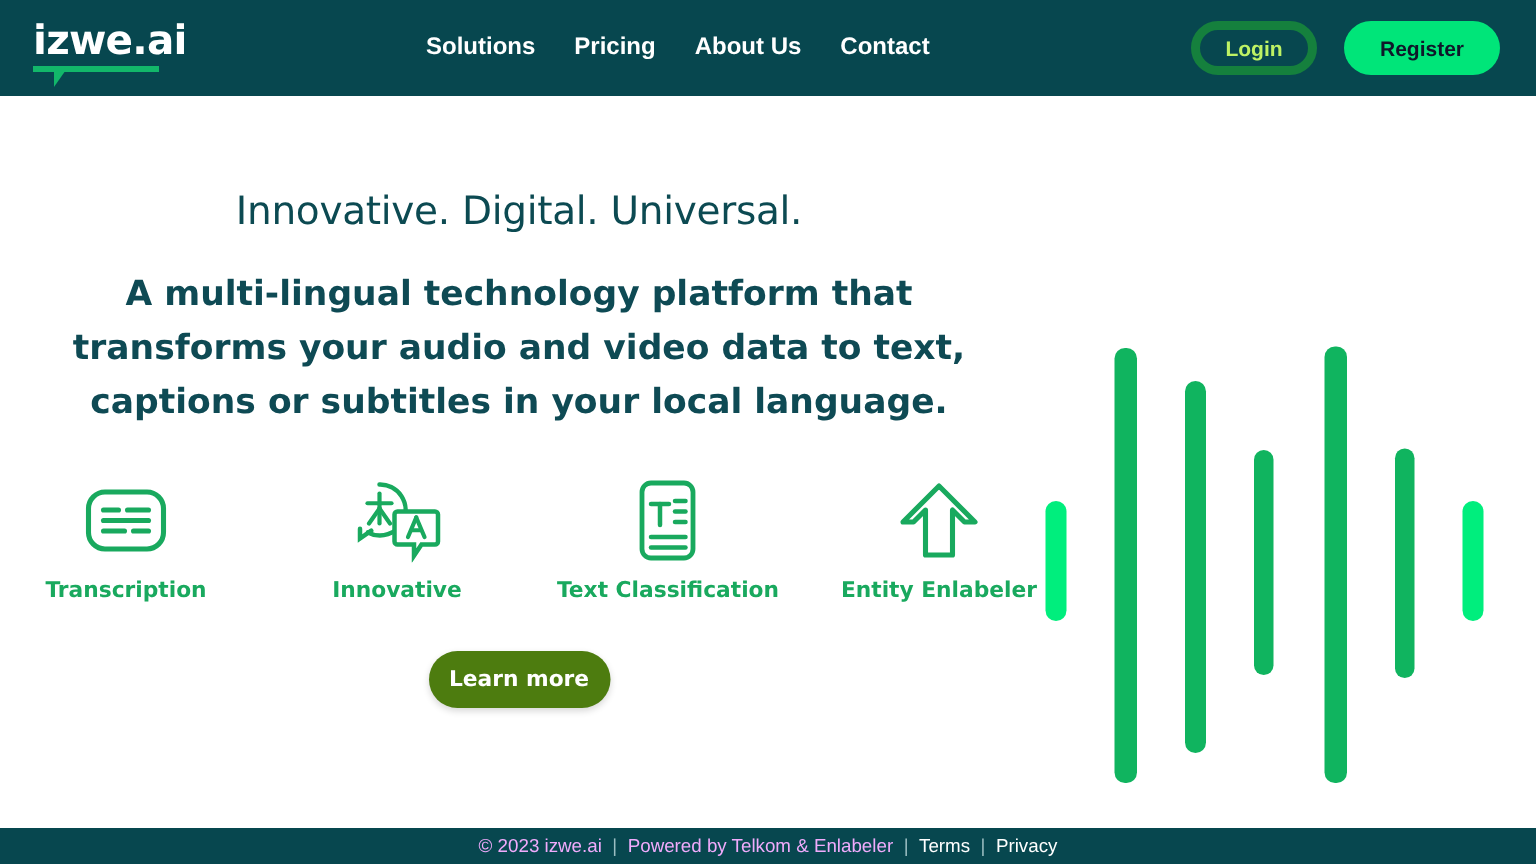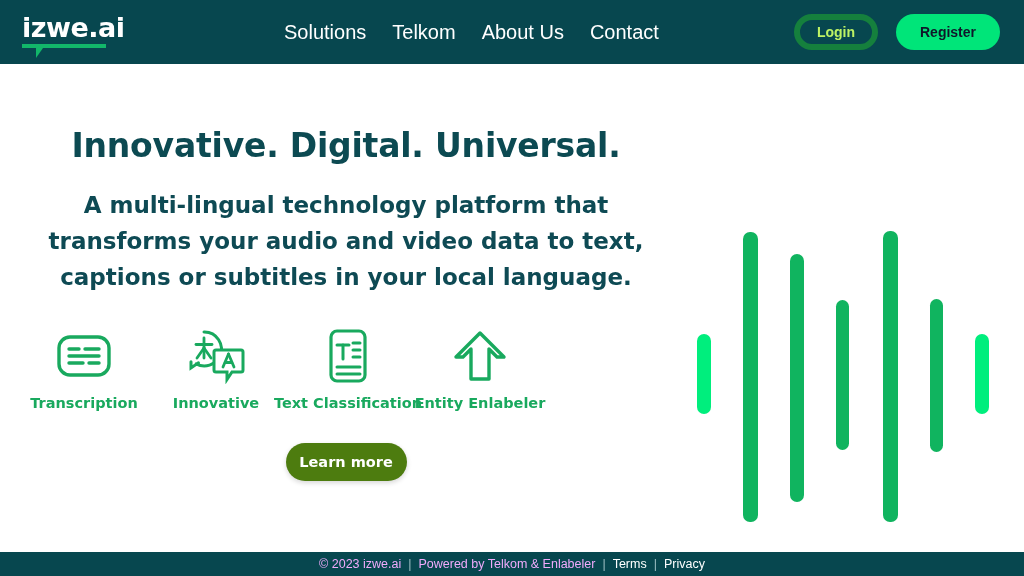--- a/index.html
+++ b/index.html
@@ -59,22 +59,22 @@
 
   .nav {
     display: flex;
     align-items: center;
     gap: 26px;
     position: absolute;
     left: 284px;
   }
   .nav-item {
     color: #ffffff;
-    font-size: 20px;
-    font-weight: normal;
+    font-size: 16px;
+    font-weight: bold;
     cursor: pointer;
     white-space: nowrap;
     font-family: "Liberation Sans", sans-serif;
   }
 
   .header-actions {
     position: absolute;
     right: 24px;
     display: flex;
     align-items: center;
@@ -117,40 +117,40 @@
     height: 488px;
     display: flex;
   }
   .hero-left {
     width: 692px;
     flex: 0 0 auto;
     padding-top: 62px;
     text-align: center;
   }
   .hero-title {
-    font-size: 33px;
-    font-weight: bold;
+    font-size: 26px;
+    font-weight: normal;
     color: #0C4A52;
     letter-spacing: -0.2px;
     font-family: "DejaVu Sans", sans-serif;
   }
   .hero-sub {
     margin: 22px auto 0;
     width: 645px;
     font-size: 23px;
     line-height: 36px;
     font-weight: bold;
     color: #0E4A54;
     font-family: "DejaVu Sans", sans-serif;
   }
 
   .features {
     margin-top: 32px;
     display: flex;
-    justify-content: flex-start;
+    justify-content: space-between;
     align-items: flex-start;
     gap: 0;
     padding-left: 18px;
   }
   .feature {
     width: 132px;
     display: flex;
     flex-direction: column;
     align-items: center;
     cursor: pointer;
@@ -238,21 +238,21 @@
 
   <div class="logo">
     <div class="logo-text">izwe.ai</div>
     <div class="logo-underline">
       <div class="logo-tail"></div>
     </div>
   </div>
 
   <nav class="nav">
     <span class="nav-item">Solutions</span>
-    <span class="nav-item">Telkom</span>
+    <span class="nav-item">Pricing</span>
     <span class="nav-item">About Us</span>
     <span class="nav-item">Contact</span>
   </nav>
 
   <div class="header-actions">
     <button class="btn-login">Login</button>
     <button class="btn-register">Register</button>
   </div>
 
 </header>

